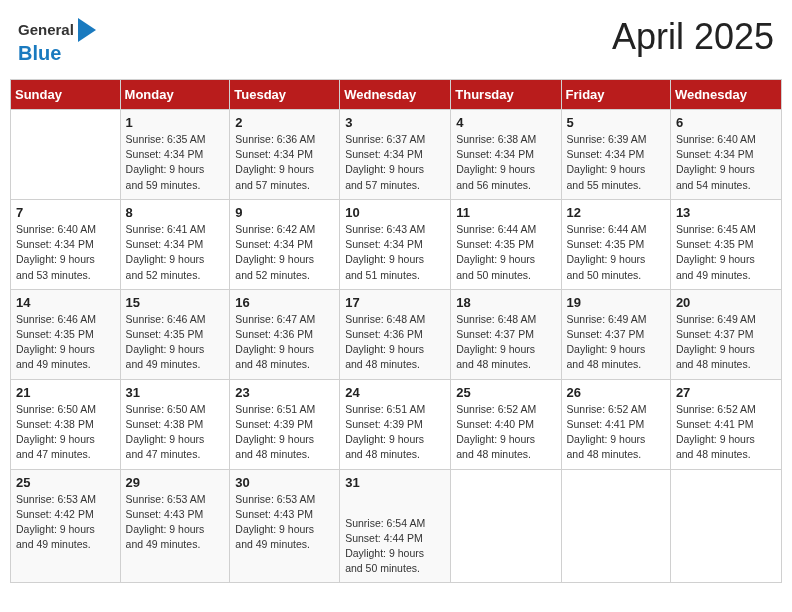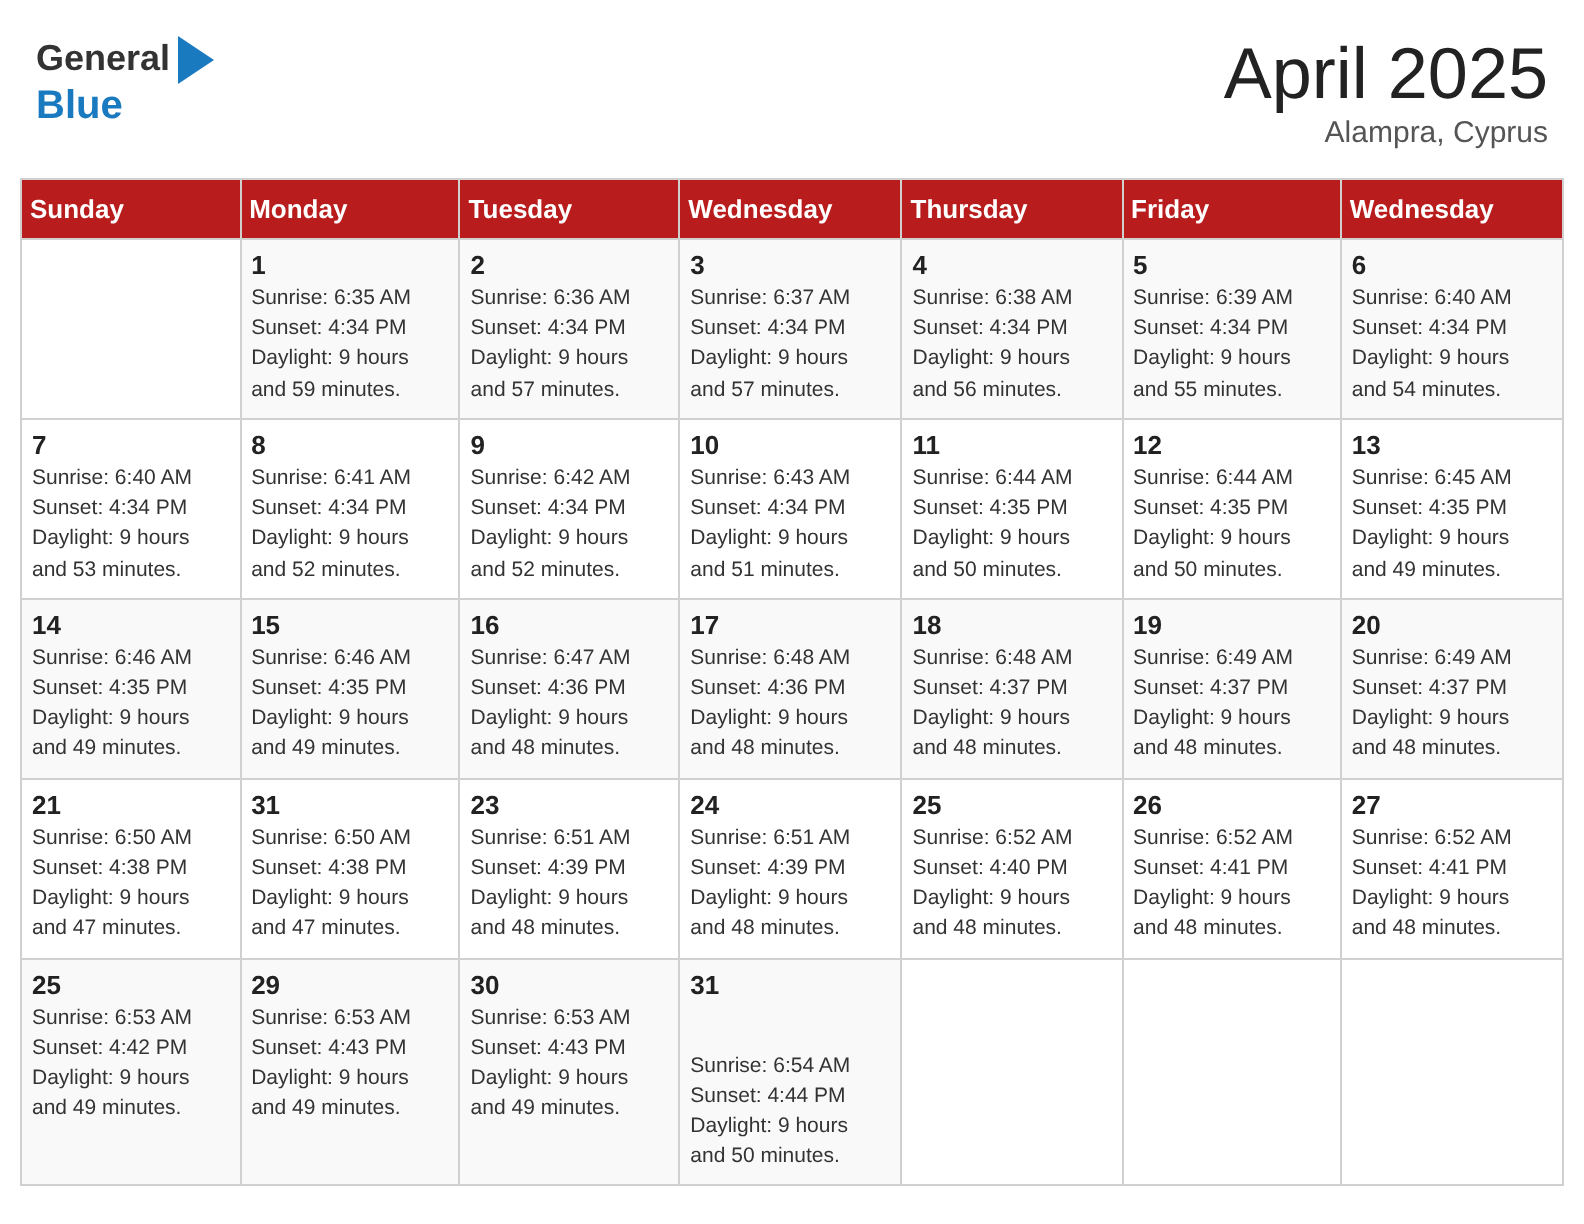--- a/index.html
+++ b/index.html
@@ -20,21 +20,21 @@
     .logo {
       display: flex;
       flex-direction: column;
       align-items: flex-start;
     }
     .logo-top {
       display: flex;
       align-items: center;
     }
     .logo-general {
-      font-size: 18px;
+      font-size: 15px;
       font-weight: bold;
       color: #333;
     }
     .logo-blue {
       font-size: 20px;
       font-weight: bold;
       color: #1a7abf;
     }
     .logo-arrow {
       width: 0; height: 0;
@@ -106,21 +106,20 @@
 <div class="header">
   <div class="logo">
     <div class="logo-top">
       <span class="logo-general">General</span>
       <div class="logo-arrow"></div>
     </div>
     <span class="logo-blue">Blue</span>
   </div>
   <div class="title-block">
     <div class="month-title">April 2025</div>
-    <div class="location">Alampra, Cyprus</div>
   </div>
 </div>
 
 <table class="calendar">
   <thead>
     <tr>
     <th>Sunday</th>
         <th>Monday</th>
         <th>Tuesday</th>
         <th>Wednesday</th>

